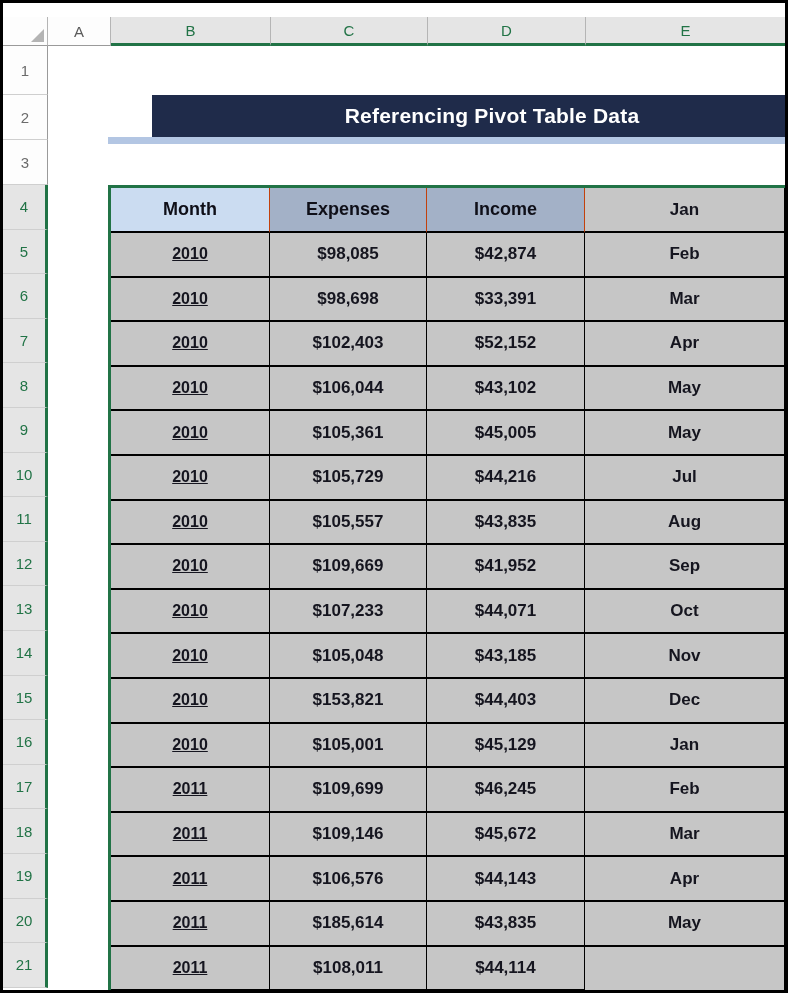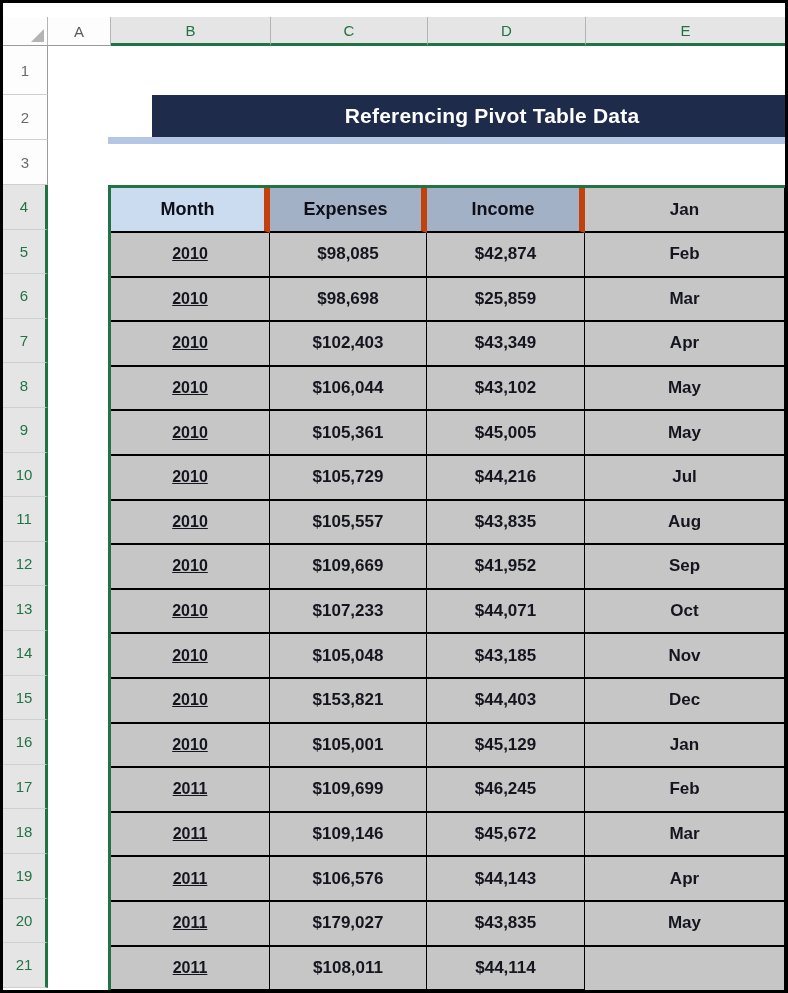--- a/index.html
+++ b/index.html
@@ -54,21 +54,21 @@
   .data-table{
     position:absolute;left:105px;top:182px;width:680px;box-sizing:border-box;
     border:3px solid var(--selection-green);border-bottom:none;
     display:grid;grid-template-columns:159px 157px 158px auto;
     grid-template-rows:45px repeat(17,44.6px) 12px;
   }
   .th{
     box-sizing:border-box;background:var(--header-other-bg);
     display:flex;align-items:center;justify-content:center;
     font-weight:bold;font-size:18px;color:#0f0f18;
-    border-right:6px solid #c2410c;border-bottom:2px solid #000;
+    border-right:1px solid #c2410c;border-bottom:2px solid #000;
   }
   .th-month{background:var(--header-month-bg);}
   .td{
     box-sizing:border-box;background:var(--data-cell-bg);
     display:flex;align-items:center;justify-content:center;
     font-size:17px;font-weight:600;color:#15151f;
     border-right:1px solid #000;border-bottom:2px solid #000;
   }
   .td-year{font-size:16px;text-decoration:underline;}
   .td.partial{border-bottom:none;}
@@ -125,25 +125,25 @@
   <div class="th th-month">Month</div>
       <div class="th">Expenses</div>
       <div class="th">Income</div>
       <div class="td">Jan</div>
       <div class="td td-year">2010</div>
       <div class="td">$98,085</div>
       <div class="td">$42,874</div>
       <div class="td">Feb</div>
       <div class="td td-year">2010</div>
       <div class="td">$98,698</div>
-      <div class="td">$25,859</div>
+      <div class="td">$33,391</div>
       <div class="td">Mar</div>
       <div class="td td-year">2010</div>
       <div class="td">$102,403</div>
-      <div class="td">$43,349</div>
+      <div class="td">$52,152</div>
       <div class="td">Apr</div>
       <div class="td td-year">2010</div>
       <div class="td">$106,044</div>
       <div class="td">$43,102</div>
       <div class="td">May</div>
       <div class="td td-year">2010</div>
       <div class="td">$105,361</div>
       <div class="td">$45,005</div>
       <div class="td">May</div>
       <div class="td td-year">2010</div>
@@ -180,21 +180,21 @@
       <div class="td">Feb</div>
       <div class="td td-year">2011</div>
       <div class="td">$109,146</div>
       <div class="td">$45,672</div>
       <div class="td">Mar</div>
       <div class="td td-year">2011</div>
       <div class="td">$106,576</div>
       <div class="td">$44,143</div>
       <div class="td">Apr</div>
       <div class="td td-year">2011</div>
-      <div class="td">$179,027</div>
+      <div class="td">$185,614</div>
       <div class="td">$43,835</div>
       <div class="td">May</div>
       <div class="td td-year">2011</div>
       <div class="td">$108,011</div>
       <div class="td">$44,114</div>
       <div class="td partial"></div>
       <div class="td partial"></div>
       <div class="td partial"></div>
       <div class="td partial"></div>
     </div>

